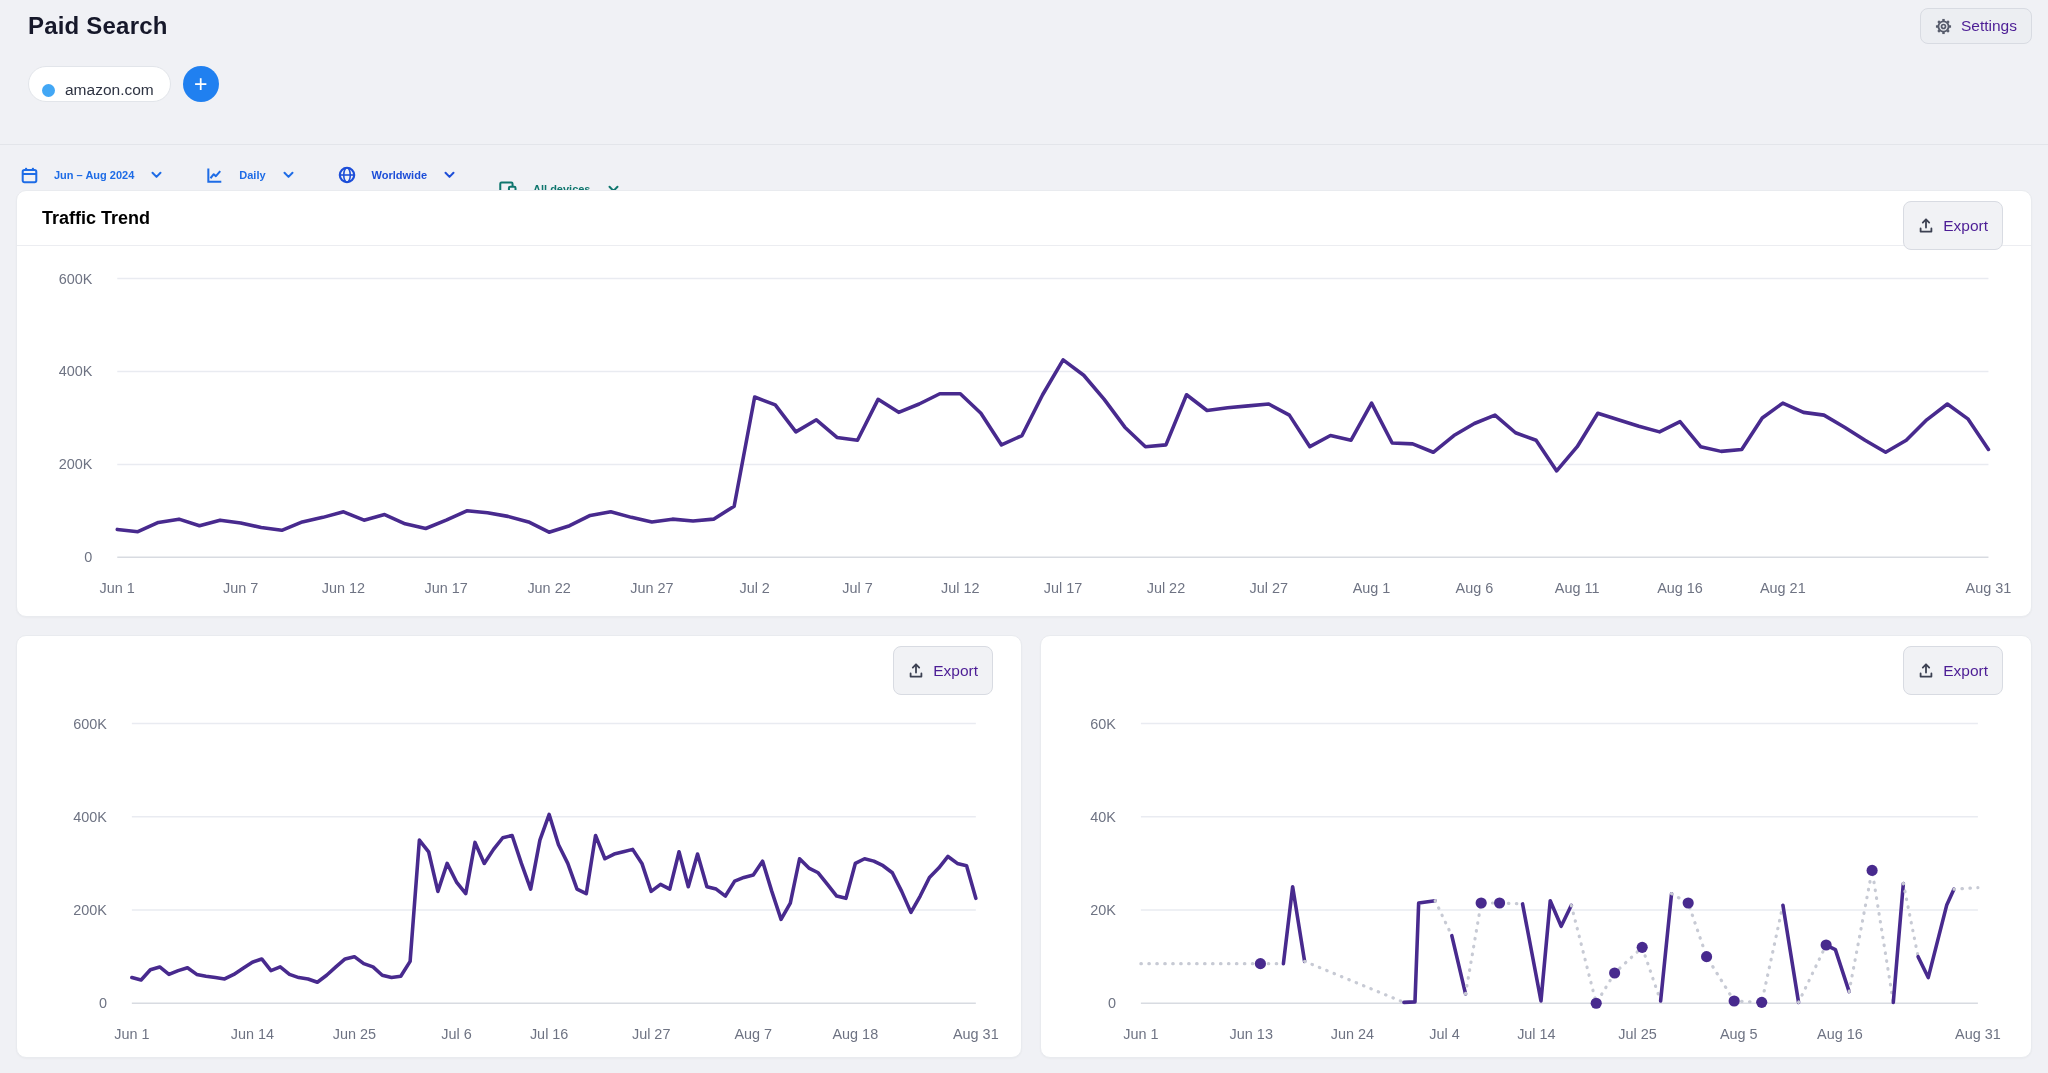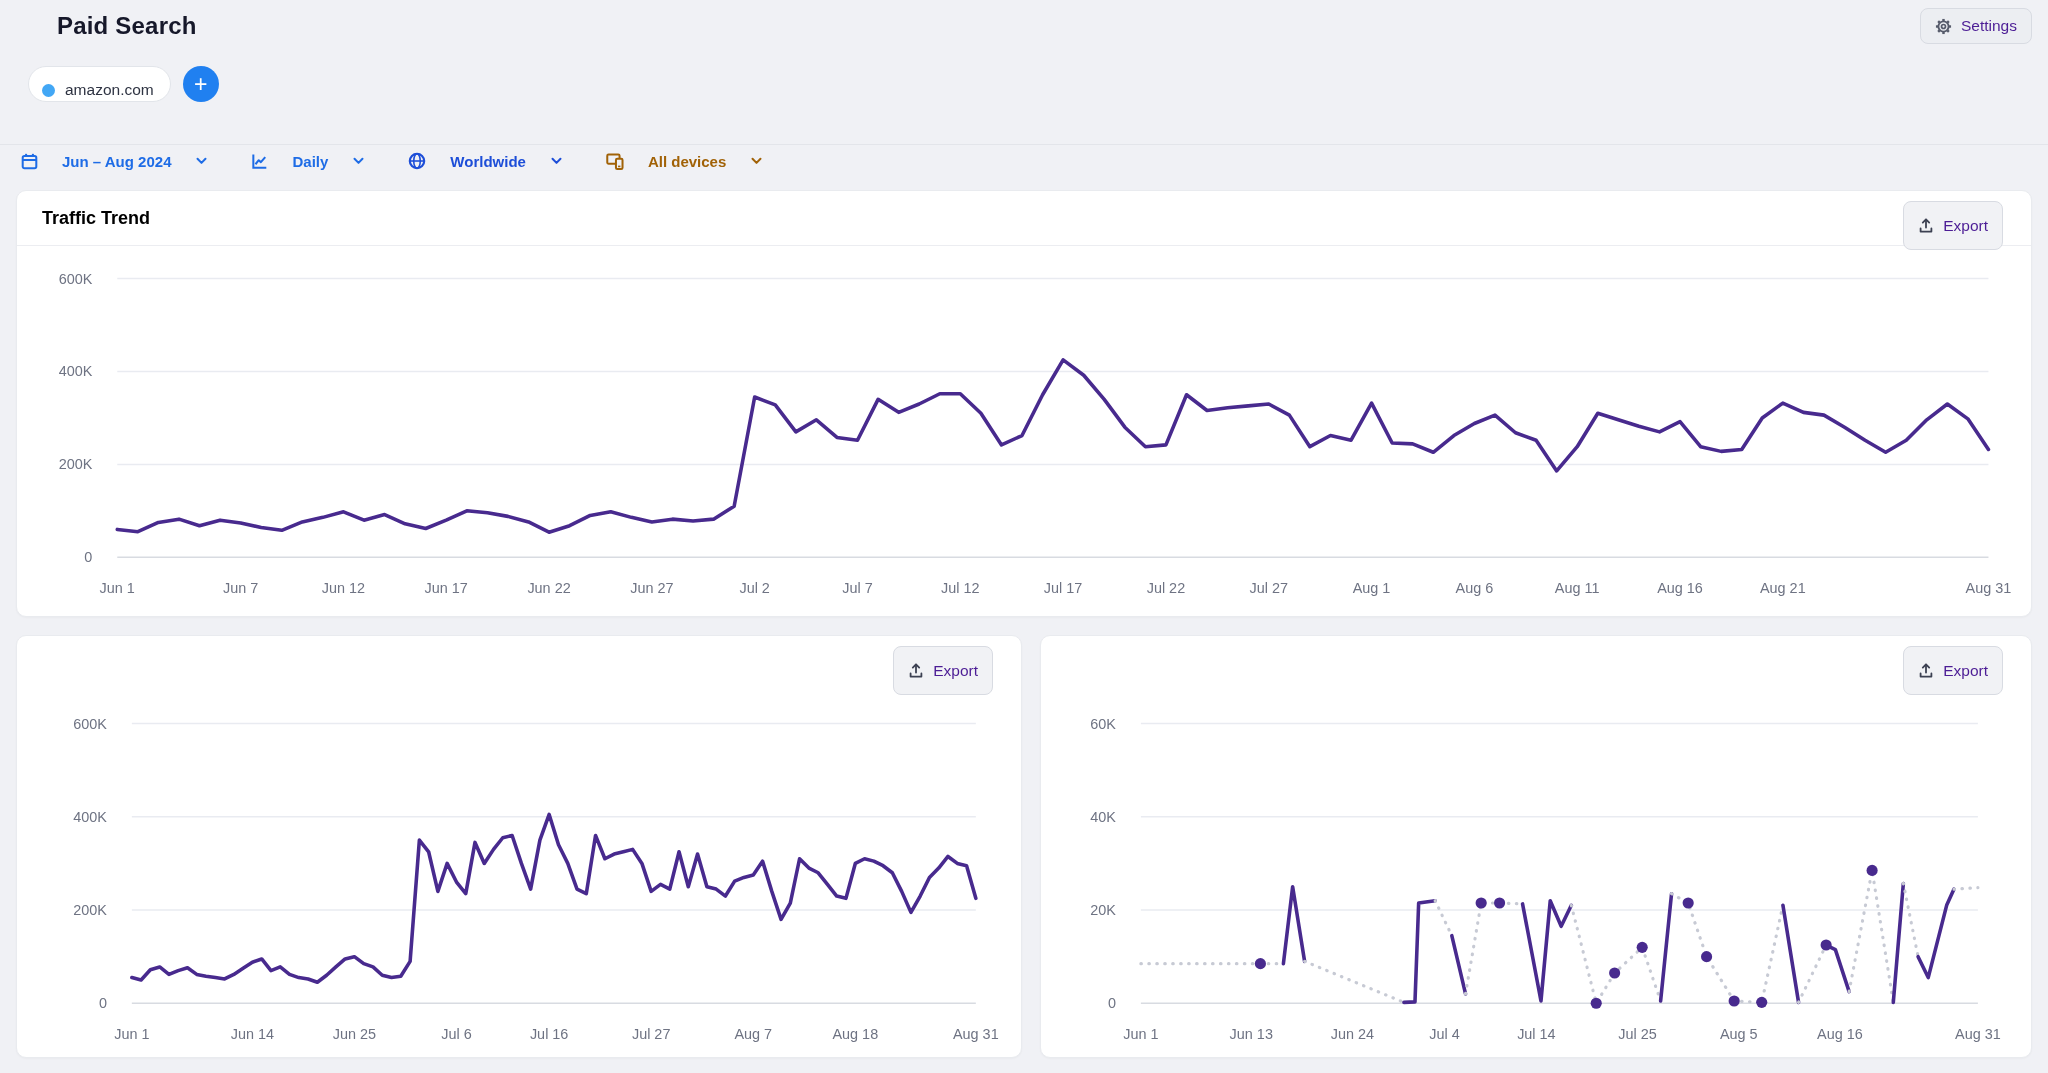--- a/index.html
+++ b/index.html
@@ -5,21 +5,21 @@
   html,body{margin:0;padding:0;}
   body{
     width:2048px;height:1073px;position:relative;overflow:hidden;
     background:#f0f1f5;
     font-family:"Liberation Sans",sans-serif;
     -webkit-font-smoothing:antialiased;
   }
   
   .page-title{
     position:absolute;left:28px;top:12px;
-    font-size:24px;font-weight:bold;color:#16182a;letter-spacing:.2px;margin-left:29px;
+    font-size:24px;font-weight:bold;color:#16182a;letter-spacing:.2px;
   }
   .btn{
     display:inline-flex;align-items:center;gap:9px;
     height:36px;padding:15px 14px;border-radius:8px;
     background:#eef0f4;border:1px solid #d8dbe2;
     color:#4c1d95;font-size:15.5px;cursor:pointer;box-sizing:border-box;
   }
   .btn svg{flex:0 0 auto;}
   .settings-btn{position:absolute;top:8px;right:16px;background:#eceef2;}
   
@@ -32,22 +32,22 @@
   .chip-dot{width:13px;height:13px;border-radius:50%;}
   .add-btn{
     width:36px;height:36px;border-radius:50%;border:none;cursor:pointer;
     color:#fff;font-size:23px;line-height:34px;text-align:center;padding:0;
     display:flex;align-items:center;justify-content:center;
   }
   
   .topbar-divider{position:absolute;left:0;top:144px;width:2048px;height:1px;background:#e3e5ea;}
   .filters{position:absolute;left:21px;top:152px;display:flex;align-items:center;gap:44px;}
   .filter{
-    display:inline-flex;align-items:center;gap:24px;cursor:pointer;
-    font-size:15px;font-weight:600;
+    display:inline-flex;align-items:center;gap:16px;cursor:pointer;
+    font-size:11px;font-weight:600;
   }
   .filter .chev{margin-left:1px;}
   
   .card{
     position:absolute;background:#fff;border-radius:10px;
     border:1px solid #e9ebef;box-shadow:0 1px 2px rgba(20,24,40,.03);
     box-sizing:border-box;
   }
   .card-head{
     height:54px;display:flex;align-items:center;padding:0 25px;
@@ -123,21 +123,21 @@
     <svg width="18" height="18" viewBox="0 0 16 16">
       <circle cx="8" cy="8" r="6.4" fill="none" stroke="currentColor" stroke-width="1.9"></circle>
       <ellipse cx="8" cy="8" rx="2.9" ry="6.4" fill="none" stroke="currentColor" stroke-width="1.4"></ellipse>
       <line x1="1.8" y1="8" x2="14.2" y2="8" stroke="currentColor" stroke-width="1.4"></line>
     </svg>
     <span>Worldwide</span>
     <svg class="chev" width="11" height="8" viewBox="0 0 11 8">
       <polyline points="1.5,1.8 5.5,5.9 9.5,1.8" fill="none" stroke="currentColor" stroke-width="2" stroke-linecap="round" stroke-linejoin="round"></polyline>
     </svg>
   </div>
-  <div class="filter" style="color: #a16207;">
+  <div class="filter" style="color: #0f766e; margin-top: 28px;">
     <svg width="18" height="18" viewBox="0 0 17 17">
       <rect x="1.2" y="2.4" width="11.6" height="8.6" rx="1.2" fill="none" stroke="currentColor" stroke-width="1.9"></rect>
       <rect x="9.4" y="6.4" width="6.2" height="9.6" rx="1.2" fill="#f0f1f5" stroke="currentColor" stroke-width="1.9"></rect>
       <line x1="11.4" y1="13.6" x2="13.6" y2="13.6" stroke="currentColor" stroke-width="1.5"></line>
     </svg>
     <span>All devices</span>
     <svg class="chev" width="11" height="8" viewBox="0 0 11 8">
       <polyline points="1.5,1.8 5.5,5.9 9.5,1.8" fill="none" stroke="currentColor" stroke-width="2" stroke-linecap="round" stroke-linejoin="round"></polyline>
     </svg>
   </div>

